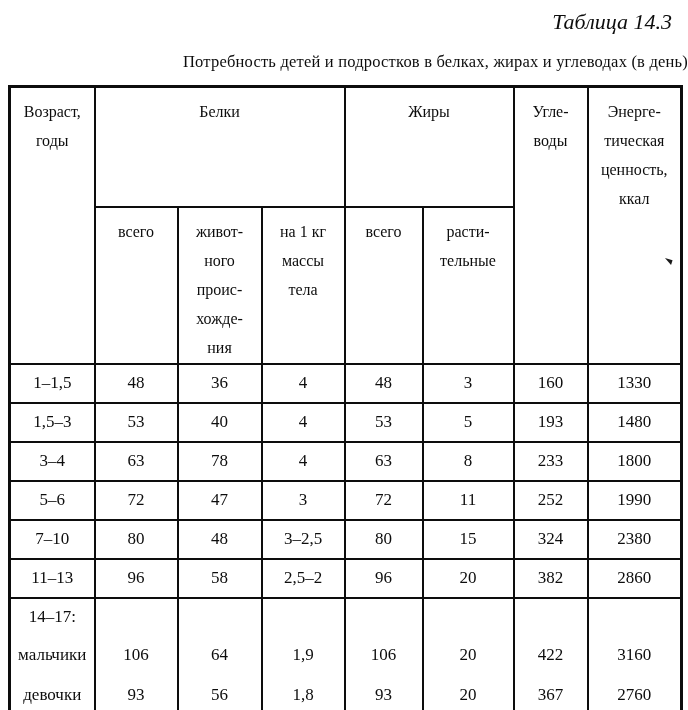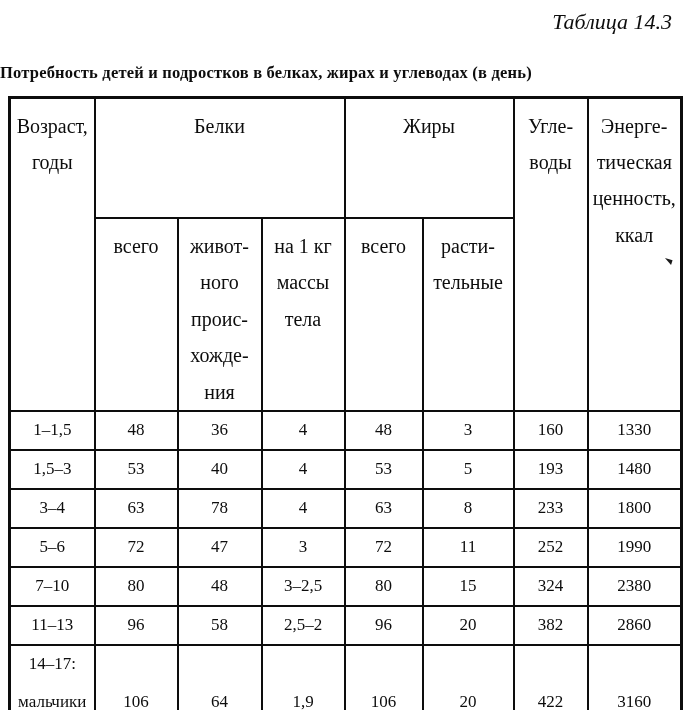--- a/index.html
+++ b/index.html
@@ -15,41 +15,41 @@
     color: #0d0d0d;
     overflow: hidden;
   }
   .table-label {
     text-align: right;
     font-style: italic;
     font-size: 22px;
     padding: 9px 16px 0 0;
   }
   .doc-title {
-    font-weight: bold;
-    text-align: left;
+    font-weight: normal;
+    text-align: right;
     font-size: 16.5px;
     line-height: 1.85;
-    margin-top: 23px;
+    margin-top: 12px;
     letter-spacing: 0.2px;
   }
   table.data-table {
     border-collapse: collapse;
     table-layout: fixed;
     margin: 7px 0 0 8px;
     border: 3px solid #0d0d0d;
   }
   .data-table th, .data-table td {
     border: 2px solid #0d0d0d;
     padding: 0;
     overflow: hidden;
   }
   .data-table th {
     font-weight: normal;
-    font-size: 20px;
+    font-size: 16px;
     text-align: center;
     vertical-align: top;
     padding-top: 9px;
     white-space: pre-line;
     line-height: 1.82;
   }
   tr.header-row-1 { height: 121px; }
   tr.header-row-2 { height: 144px; font-family: Liberation Serif, serif; }
   .data-table td {
     font-size: 17px;

